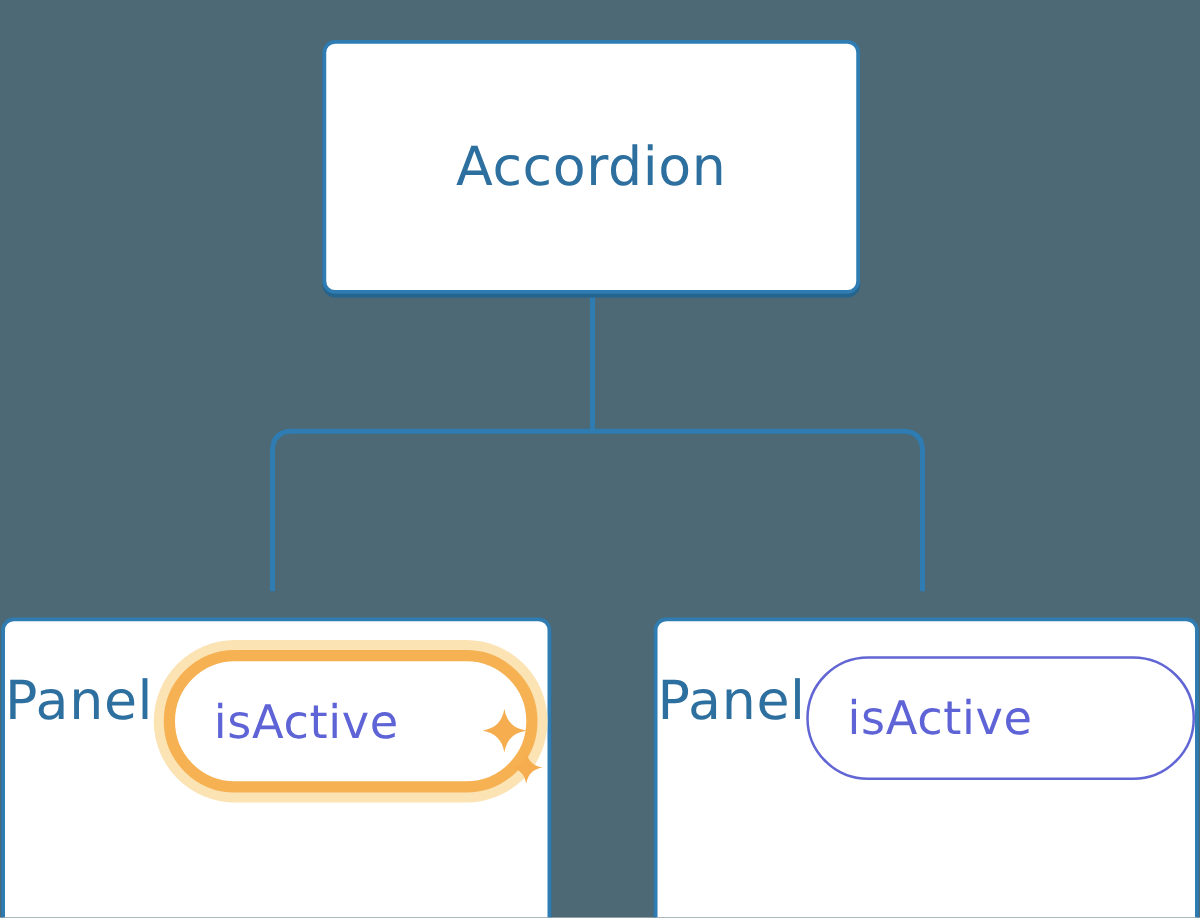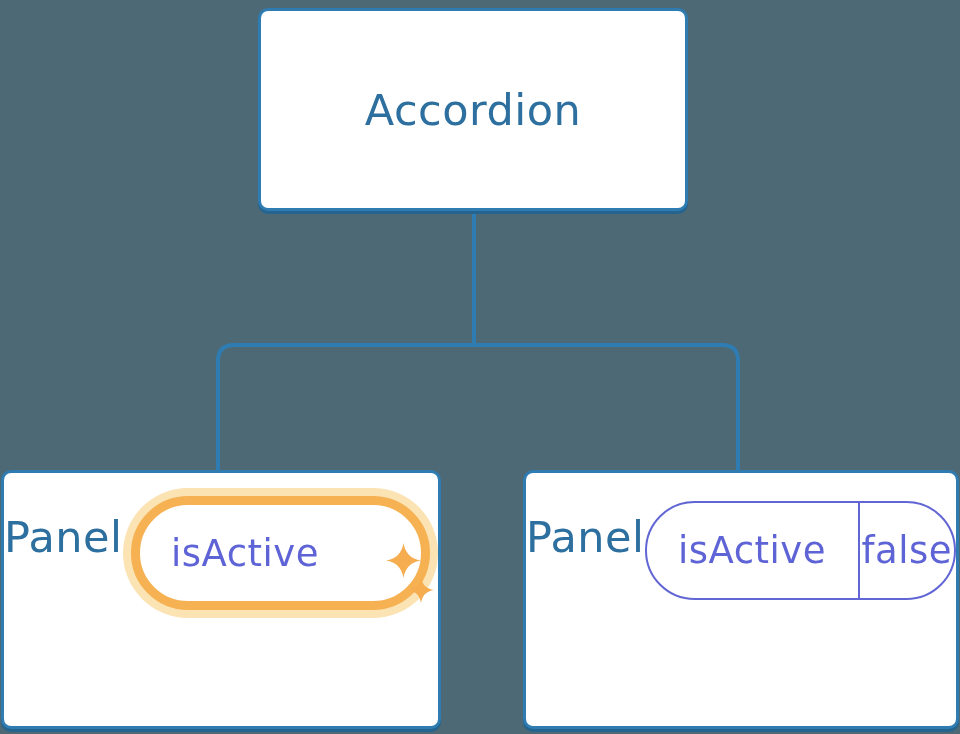--- a/index.html
+++ b/index.html
@@ -26,20 +26,21 @@
   }
   .connector-svg{position:absolute;left:0;top:0;}
   .connector-svg path{stroke:var(--c-connector);stroke-width:4;fill:none;}
   .node{
     position:absolute;
     background:#ffffff;
     border:3px solid var(--c-node-border);
     border-radius:10px;
     box-shadow:0 3px 0 var(--c-node-shadow);
     box-sizing:border-box;
+    margin-top:24px;
   }
   .node-root{
     left:258px;top:8px;width:430px;height:203px;
     display:flex;align-items:center;justify-content:center;
   }
   .node-title{
     color:var(--c-node-text);
     font-size:43px;
     letter-spacing:0.5px;
     line-height:48px;
@@ -130,17 +131,16 @@
     <svg class="sparkle sparkle-small" width="26" height="26" viewBox="0 0 32 32" aria-hidden="true">
       <path d="M16 0 C17.6 9.4 22.6 14.4 32 16 C22.6 17.6 17.6 22.6 16 32 C14.4 22.6 9.4 17.6 0 16 C9.4 14.4 14.4 9.4 16 0 Z"></path>
     </svg>
   </div>
 
   <div class="node node-panel node-panel-right">
     <div class="node-title panel-title">Panel</div>
 
     <div class="pill-plain">
       <div class="pill-cell pill-cell-key">isActive</div>
-      <div class="pill-cell pill-cell-val">false</div>
     </div>
   </div>
 
 </div>
 
 </body></html>

